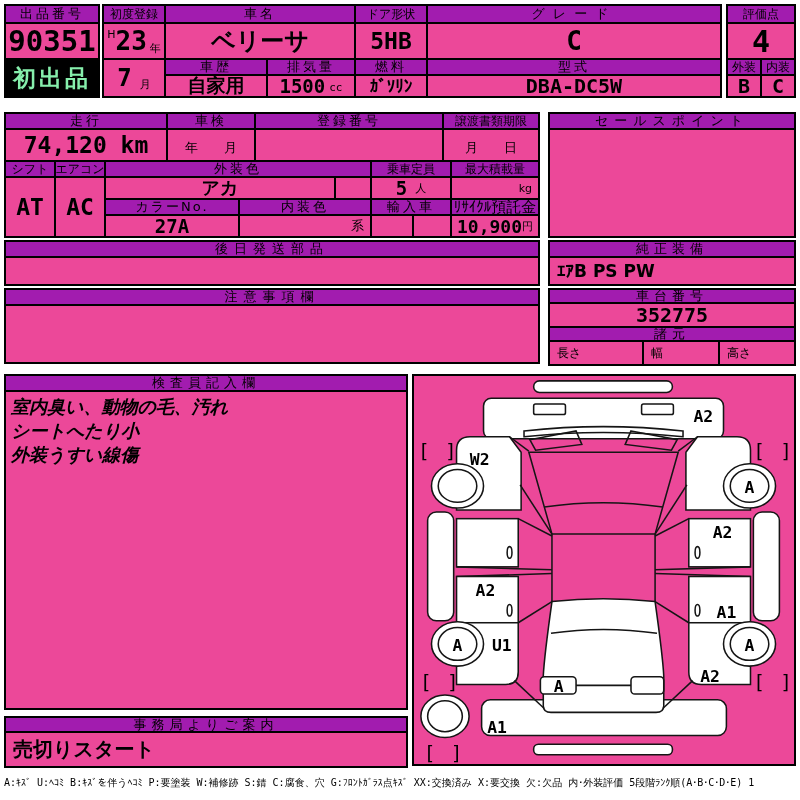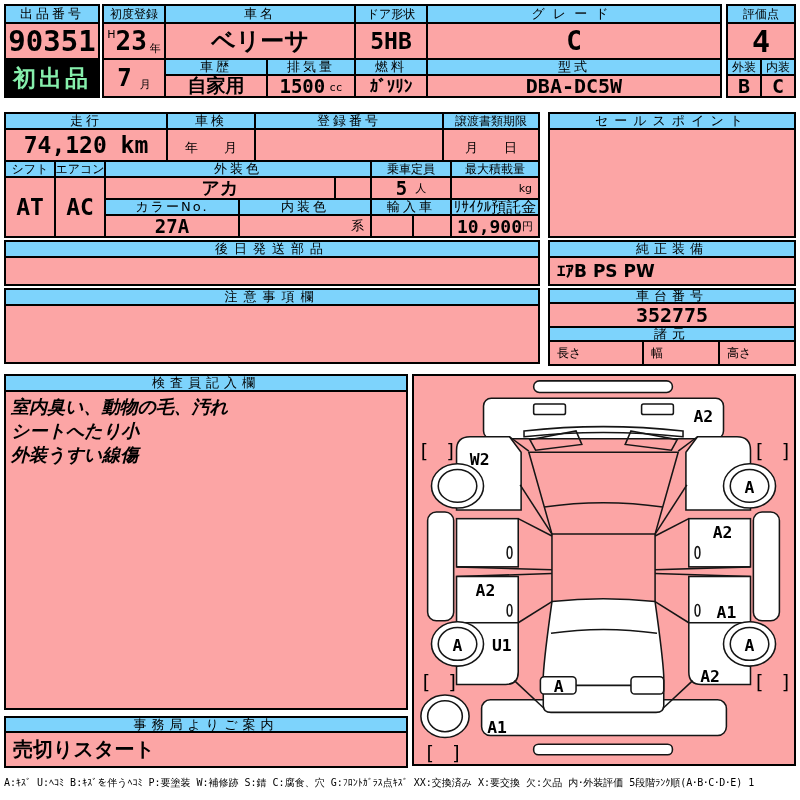--- a/index.html
+++ b/index.html
@@ -2,23 +2,23 @@
 <html><head>
 <meta charset="utf-8">
 <style>
   * { margin:0; padding:0; box-sizing:border-box; }
   html,body { background:#fff; }
   .sheet {
     position:relative; width:800px; height:800px; background:#fff;
     font-family:"DejaVu Sans","Liberation Sans",sans-serif; color:#000;
     overflow:hidden;
   }
-  .cell { position:absolute; border:2px solid #000; background:#fca5a5;
+  .cell { position:absolute; border:2px solid #000; background:#ec4899;
           display:flex; align-items:center; justify-content:center; }
-  .hdr  { position:absolute; border:2px solid #000; background:#7dd3fc;
+  .hdr  { position:absolute; border:2px solid #000; background:#a21caf;
           display:flex; align-items:center; justify-content:center;
           font-size:13px; letter-spacing:3px; white-space:nowrap; overflow:hidden; }
   .hdr.tight { letter-spacing:0; font-size:12px; }
   .black { background:#000; color:#86efac; font-weight:bold; font-size:23px; letter-spacing:3px; }
   .mono { font-family:"DejaVu Sans Mono","Liberation Mono",monospace; }
   .big  { font-size:28px; font-weight:bold; }
   .vbottom { align-items:flex-end; padding-bottom:3px; }
   .vleft { justify-content:flex-start; padding-left:7px; }
   .vright { justify-content:flex-end; padding-right:6px; }
   .notes { flex-direction:column; align-items:flex-start; justify-content:flex-start;

